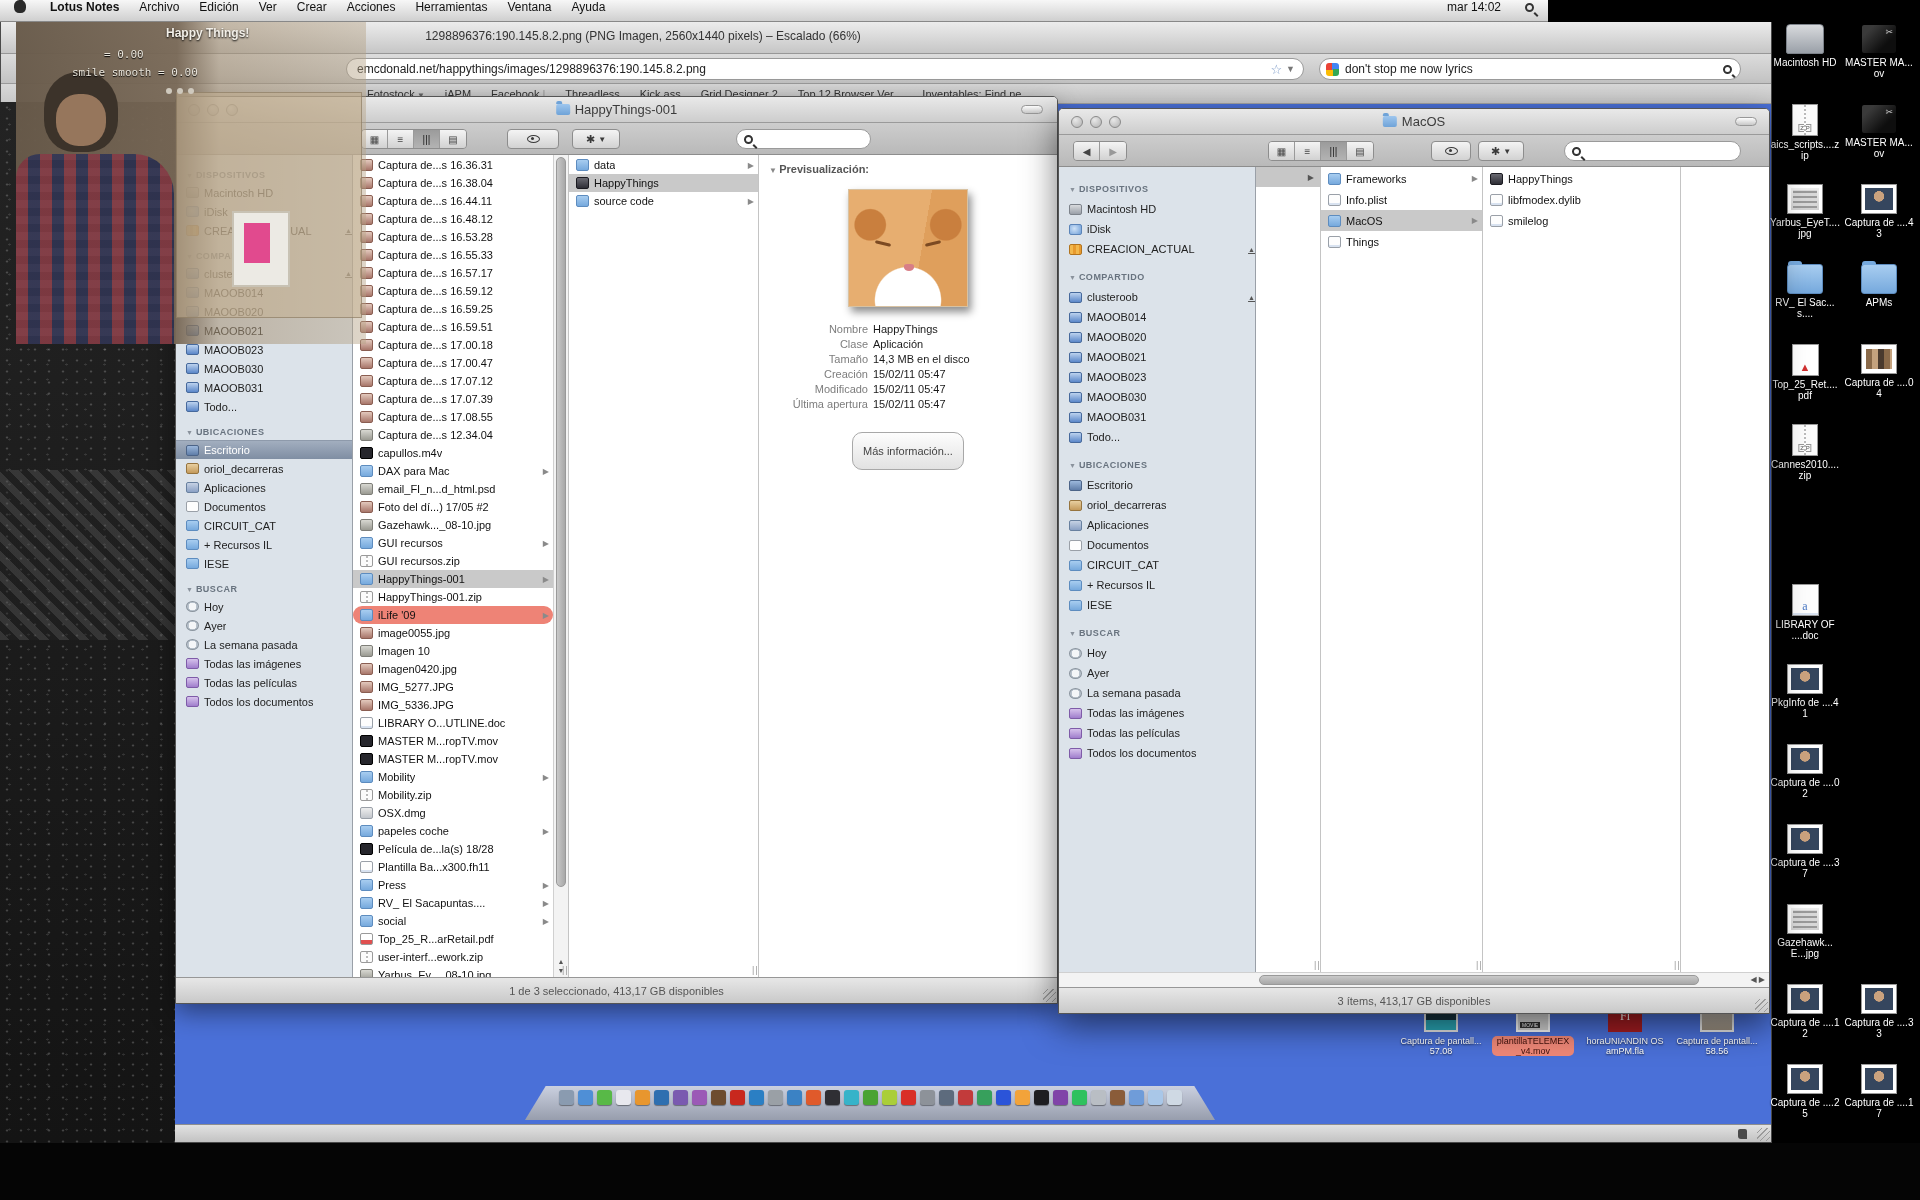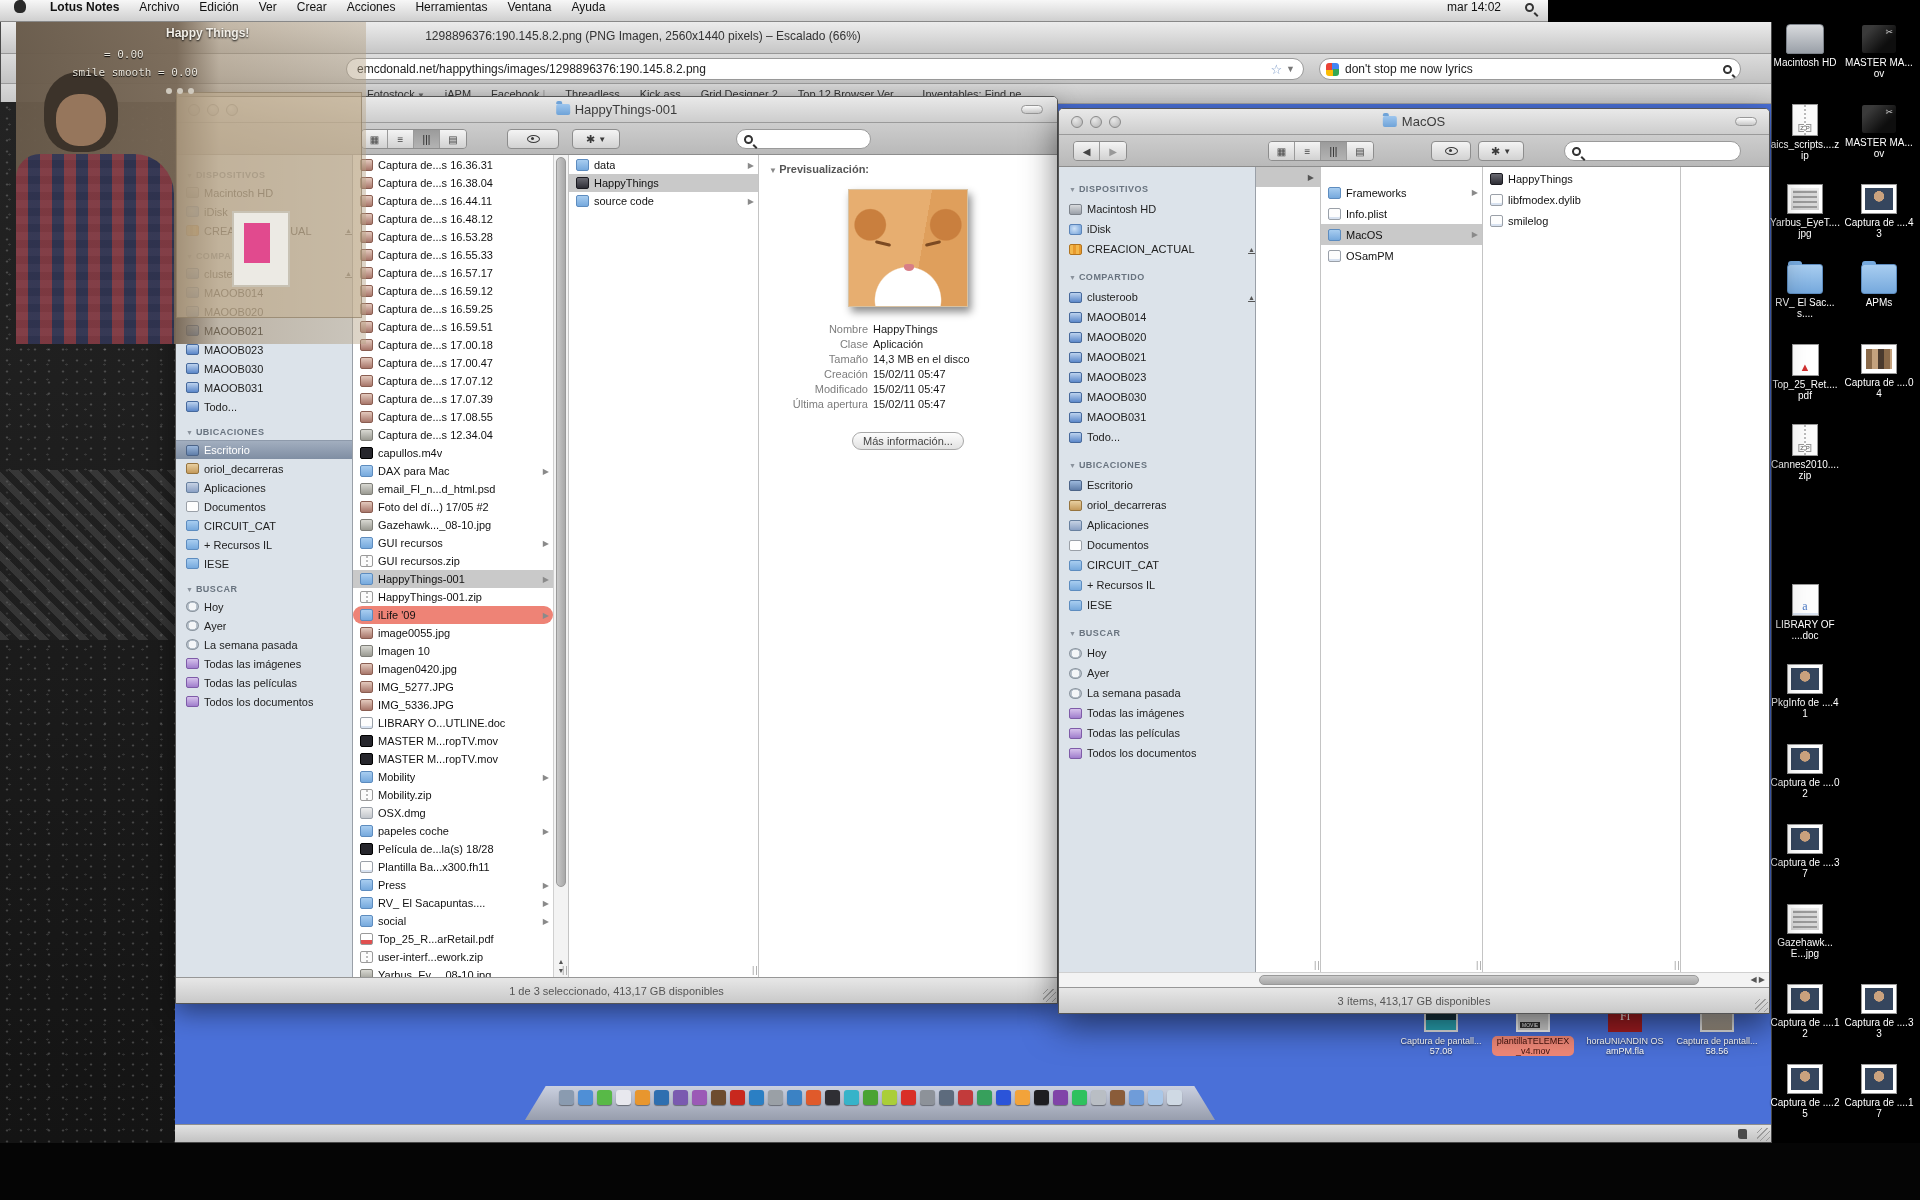--- a/index.html
+++ b/index.html
@@ -164,28 +164,28 @@
       radial-gradient(circle at 82% 30%, #c97f3e 12%, rgba(0,0,0,0) 13%),
       linear-gradient(100deg, #e7ae70 0 60%, #df9f5c 60%); }
   .cat-eye { position:absolute; top:52px; width:16px; height:3px; background:#7c4a22; border-radius:2px; }
   .cat-eye.l { left:26px; transform:rotate(14deg); }
   .cat-eye.r { right:26px; transform:rotate(-14deg); }
   .cat-nose { position:absolute; left:55px; top:74px; width:10px; height:7px; background:#d87e86; border-radius:40% 40% 60% 60%; }
   .meta { margin-top:16px; }
   .mrow { display:flex; margin-bottom:3px; }
   .plabel { width:104px; text-align:right; color:#7d7d7d; flex:none; padding-right:5px; }
   .pvalue { color:#1a1a1a; width:116px; }
-  .pvw button { display:block; margin:22px auto 0 auto; font-size:11px; color:#444; padding:2px 10px;
+  .pvw button { display:block; margin:22px auto 0 auto; font-size:11px; color:#444; padding:12px 10px;
     border:1px solid #a8a8a8; border-radius:10px; background:linear-gradient(#fdfdfd,#e2e2e2); font-family:inherit; }
 
   
   .ncol { width:65px; border-right:1px solid #c4c4c4; position:relative; background:#fff; }
   .nsel { height:20px; background:#c7c7c7; display:flex; align-items:center; }
   .nsel .farrow { margin-left:auto; padding-right:6px; color:#555; }
-  .colA { width:162px; border-right:1px solid #c4c4c4; padding-top:15px; }
+  .colA { width:162px; border-right:1px solid #c4c4c4; padding-top:1px; }
   .colB { width:198px; border-right:1px solid #c4c4c4; padding-top:1px; }
   .colC { flex:1; }
   #finder2 .frow { height:21px; }
   .hscroll { position:absolute; left:0; right:0; bottom:0; height:15px; background:#f3f3f3; border-top:1px solid #d0d0d0; }
   .hthumb { position:absolute; top:2px; height:10px; left:200px; width:440px; border-radius:6px; background:linear-gradient(#c9c9c9,#a8a8a8); border:1px solid #999; }
   .harrows { position:absolute; right:4px; top:2px; font-size:8px; color:#555; }
 
   
   #webcam { position:absolute; left:16px; top:22px; width:350px; height:322px; z-index:12; overflow:hidden;
     background:linear-gradient(90deg, rgba(104,90,74,.97) 0%, rgba(120,104,86,.95) 46%, rgba(166,146,118,.58) 58%, rgba(182,163,134,.45) 100%); }
@@ -1081,21 +1081,21 @@
             <span class="flabel">Info.plist</span>
 
           </div>
           <div class="frow sel-row">
             <span class="fic ic-folder"></span>
             <span class="flabel">MacOS</span>
             <span class="farrow">▶</span>
           </div>
           <div class="frow">
             <span class="fic ic-doc"></span>
-            <span class="flabel">OSamPM</span>
+            <span class="flabel">Things</span>
 
           </div>
         </div>
       <div class="colB">
 
       <div class="frow">
             <span class="fic ic-app"></span>
             <span class="flabel">HappyThings</span>
           </div>
           <div class="frow">

